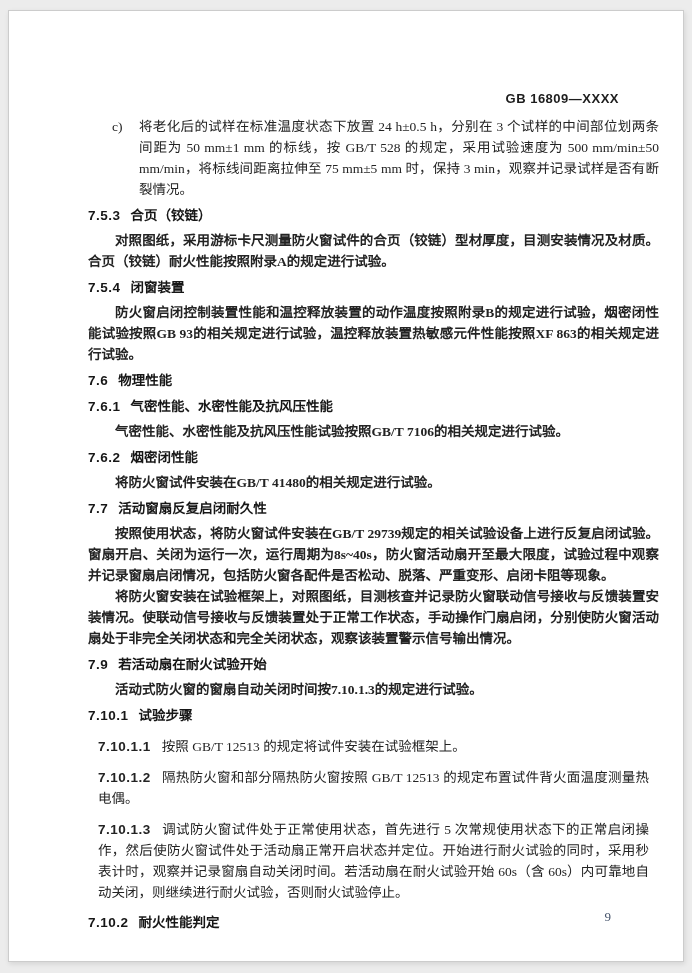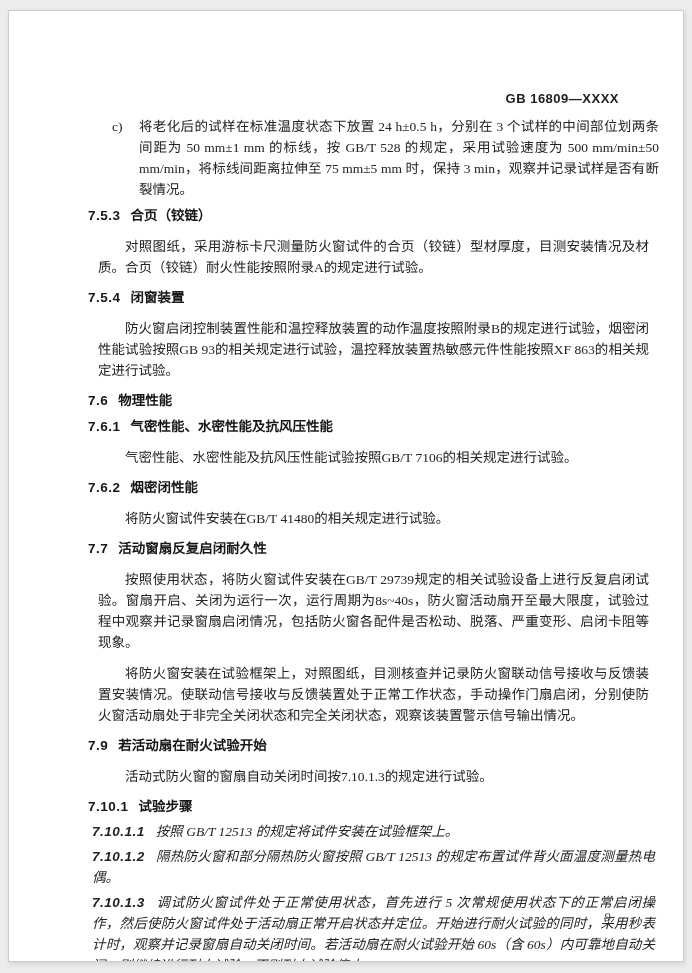--- a/index.html
+++ b/index.html
@@ -61,27 +61,27 @@
     font-family: "Liberation Sans", sans-serif;
     font-size: 13.5px;
     font-weight: bold;
     color: #161616;
     line-height: 20px;
     margin: 6px 0 4px 0;
     text-align: left;
   }
   h3.h .hn { margin-right: 10px; letter-spacing: 0.5px; }
   p.para {
-    margin: 10px;
+    margin: 0;
     text-indent: 2em;
+    font-weight: bold;
   }
   p.clause {
-    margin: 4px;
+    margin: 10px;
     text-indent: 0;
-    font-style: italic;
   }
   p.clause .cn {
     font-family: "Liberation Sans", sans-serif;
     font-weight: bold;
     letter-spacing: 0.5px;
     margin-right: 11px;
   }
   .page-number {
     position: absolute;
     top: 898px;

